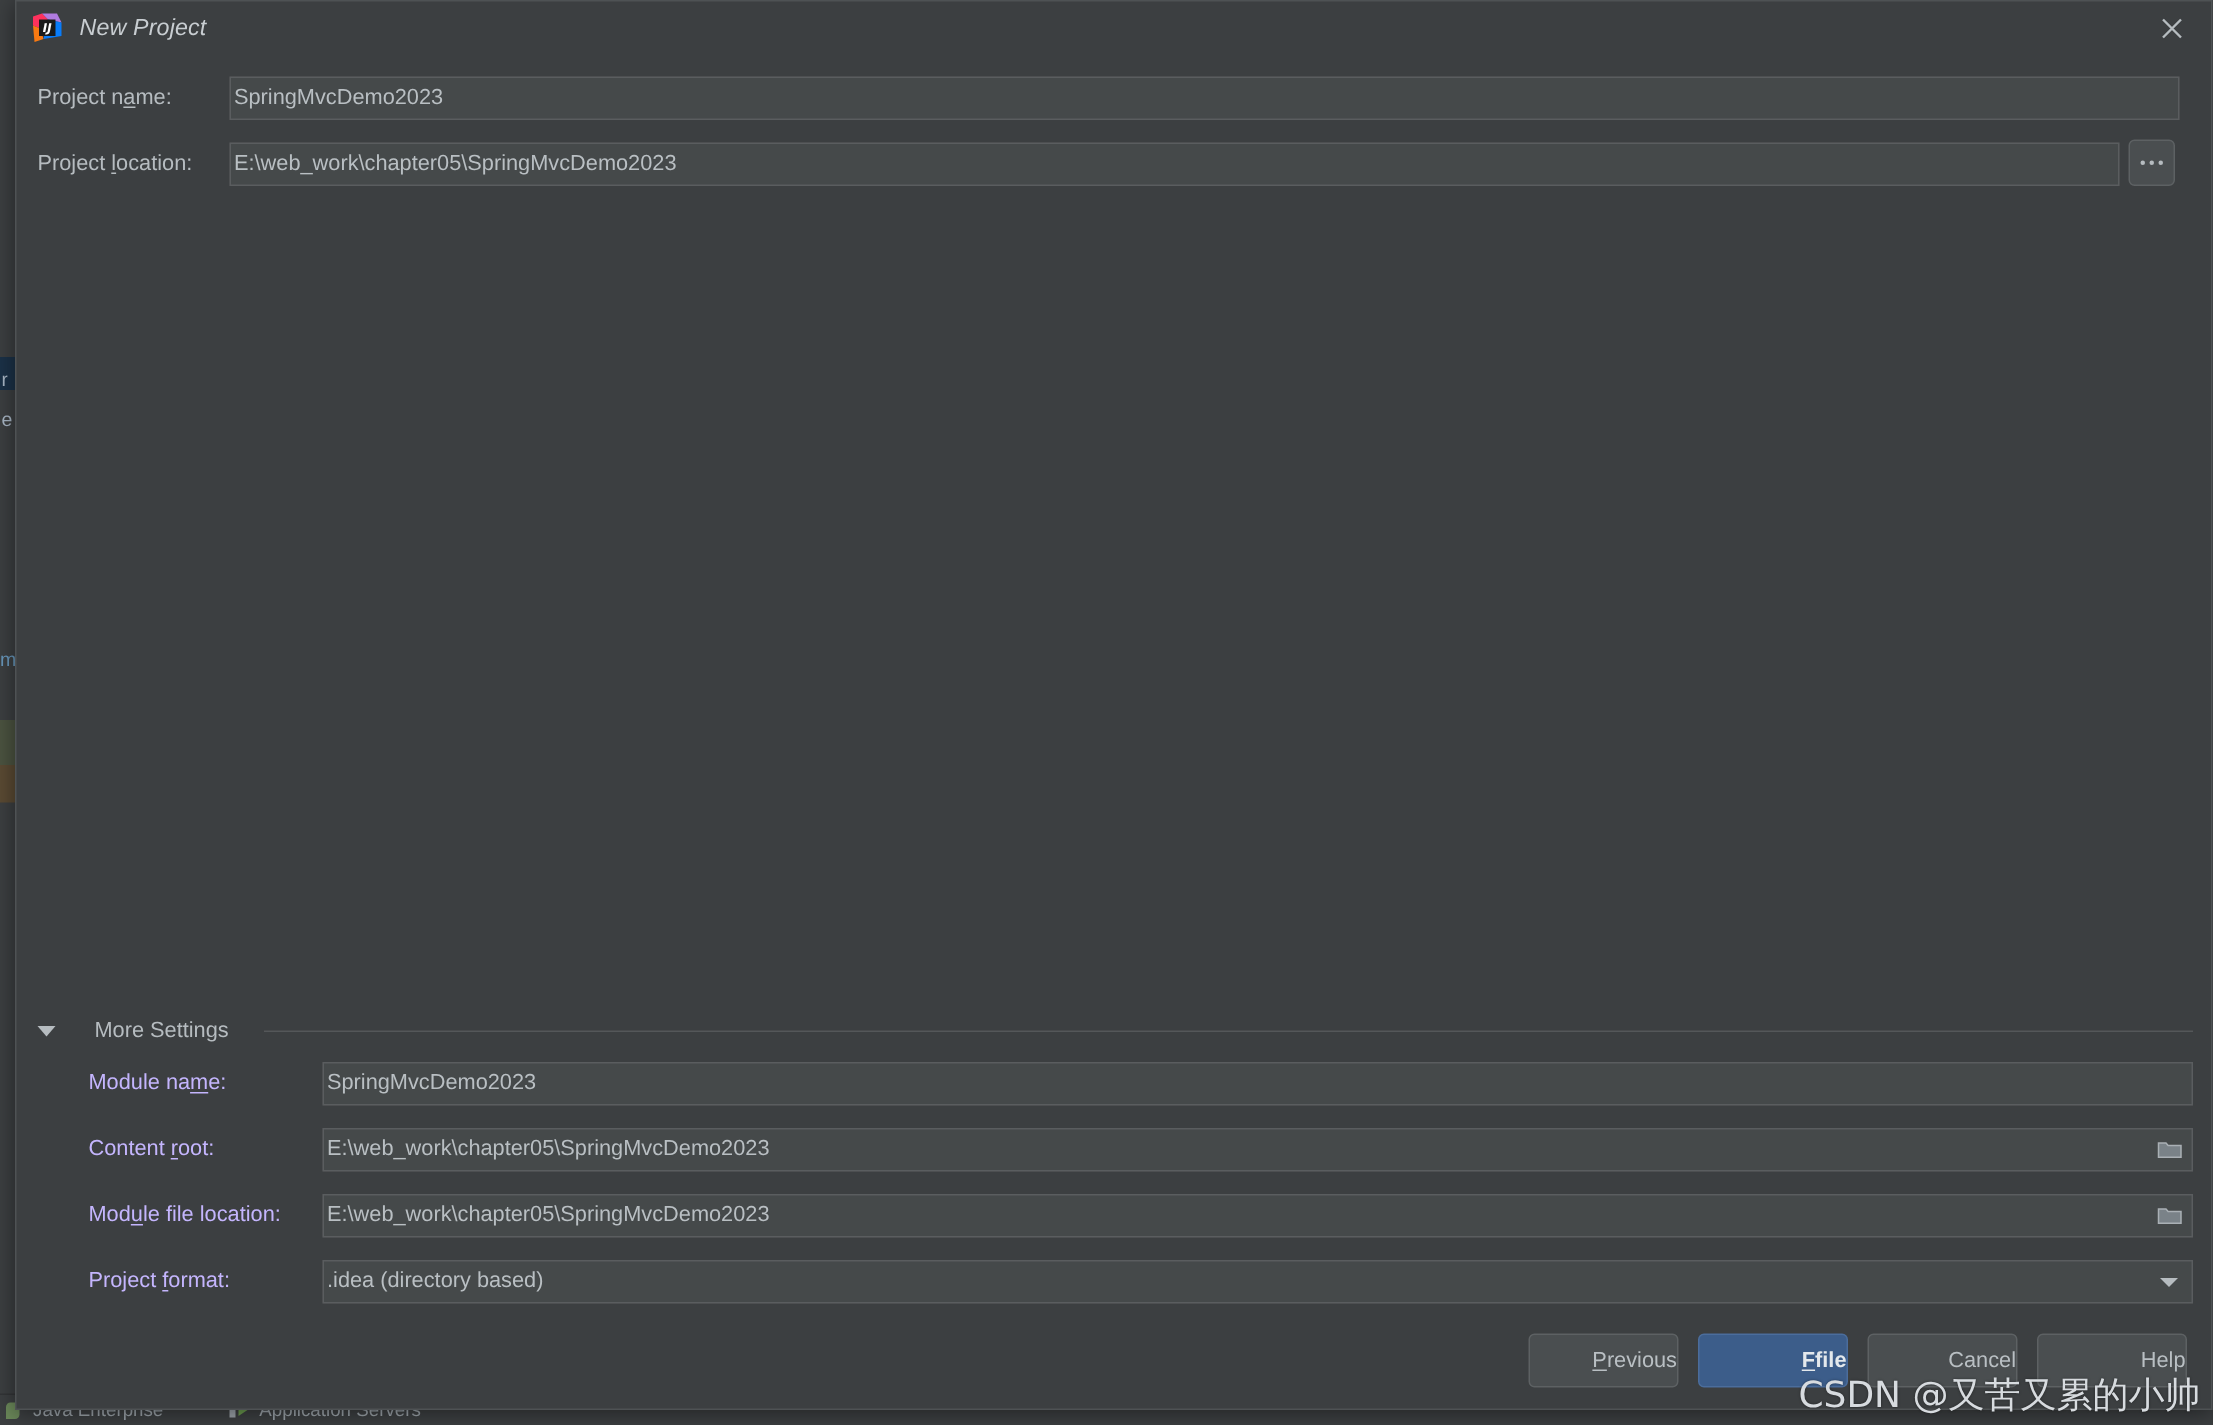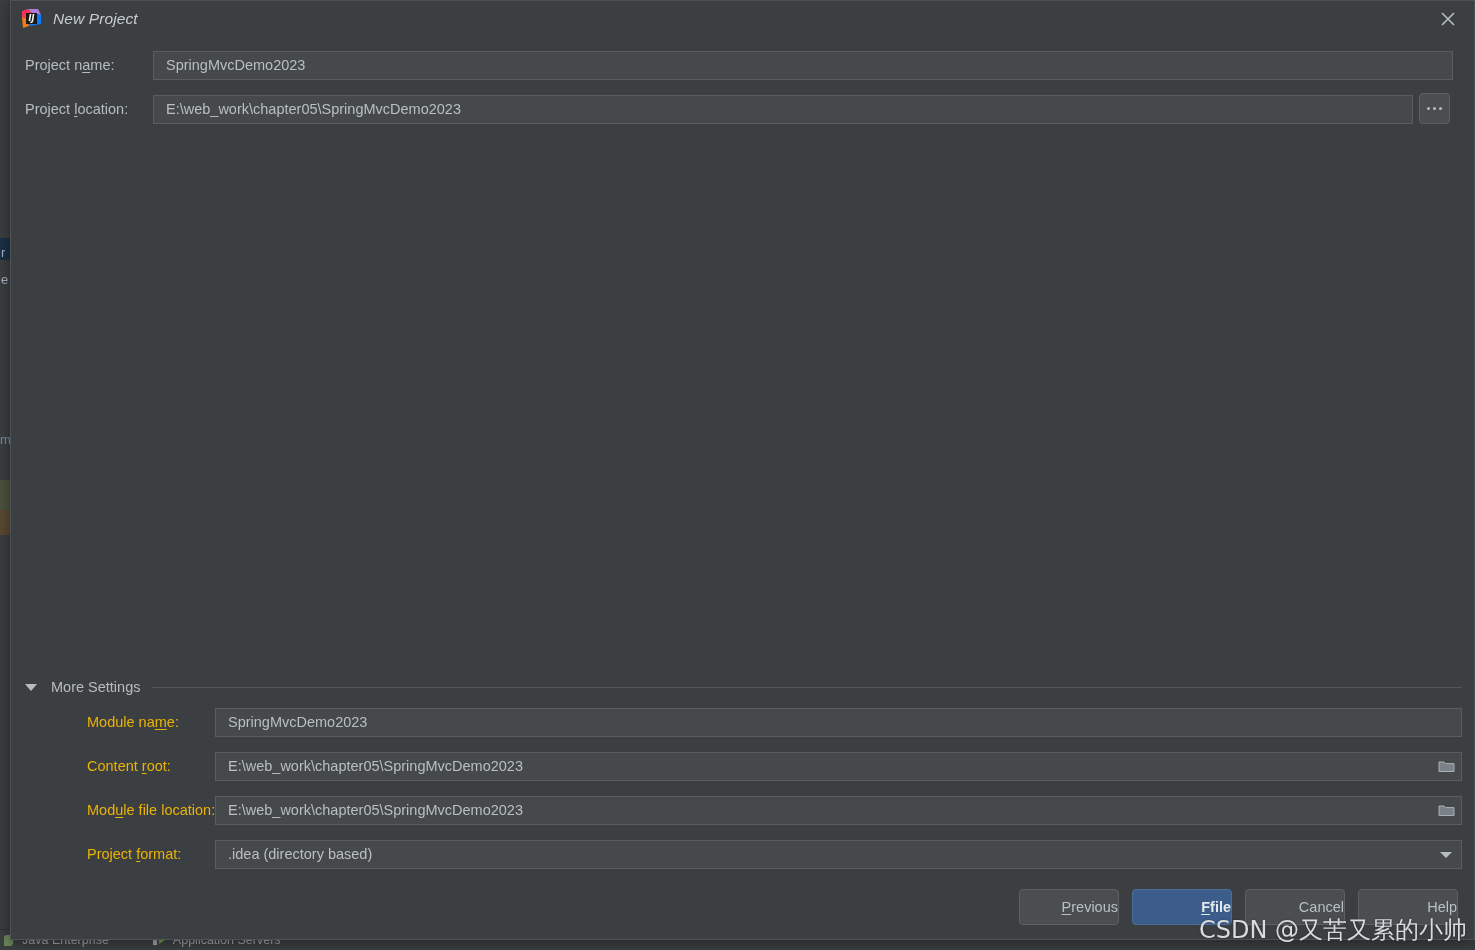--- a/index.html
+++ b/index.html
@@ -182,21 +182,21 @@
   }
   .mn { text-decoration: underline; text-underline-offset: 2px; }
 
   .textfield {
     background: #45494a;
     border: 1px solid #5a5d5f;
     box-sizing: border-box;
     color: #b9bfc3;
     font-size: 14.5px;
     font-family: "Liberation Sans", sans-serif;
-    padding: 0 12px;
+    padding: 0 2px;
     display: flex;
     align-items: center;
     height: 29px;
     overflow: hidden;
     white-space: nowrap;
   }
 
   #browse-dots-button {
     position: absolute;
     width: 31px; height: 31px;
@@ -224,21 +224,21 @@
     width: 100%; height: 540px;
   }
 
   
   #more-settings-header {
     position: absolute;
     left: 14px; top: 678px;
     width: 1437px;
     display: flex;
     align-items: center;
-    gap: 12px;
+    gap: 24px;
     cursor: pointer;
   }
   #more-settings-triangle {
     width: 0; height: 0;
     border-left: 6px solid transparent;
     border-right: 6px solid transparent;
     border-top: 7px solid #b6bcc0;
     flex: none;
     margin-right: 2px;
   }
@@ -255,24 +255,23 @@
 
   .ms-row {
     position: absolute;
     height: 30px;
     display: flex;
     align-items: center;
   }
   .ms-label {
     position: absolute;
     font-size: 14.5px;
-    color: #eab308;
+    color: #c4b5fd;
     white-space: nowrap;
     user-select: none;
-    margin-left: 28px;
   }
   .ms-field {
     position: absolute;
     left: 204px;
     width: 1247px;
     height: 29px;
   }
   .field-btn-folder, .field-btn-chevron {
     position: absolute;
     right: 0; top: 0;

